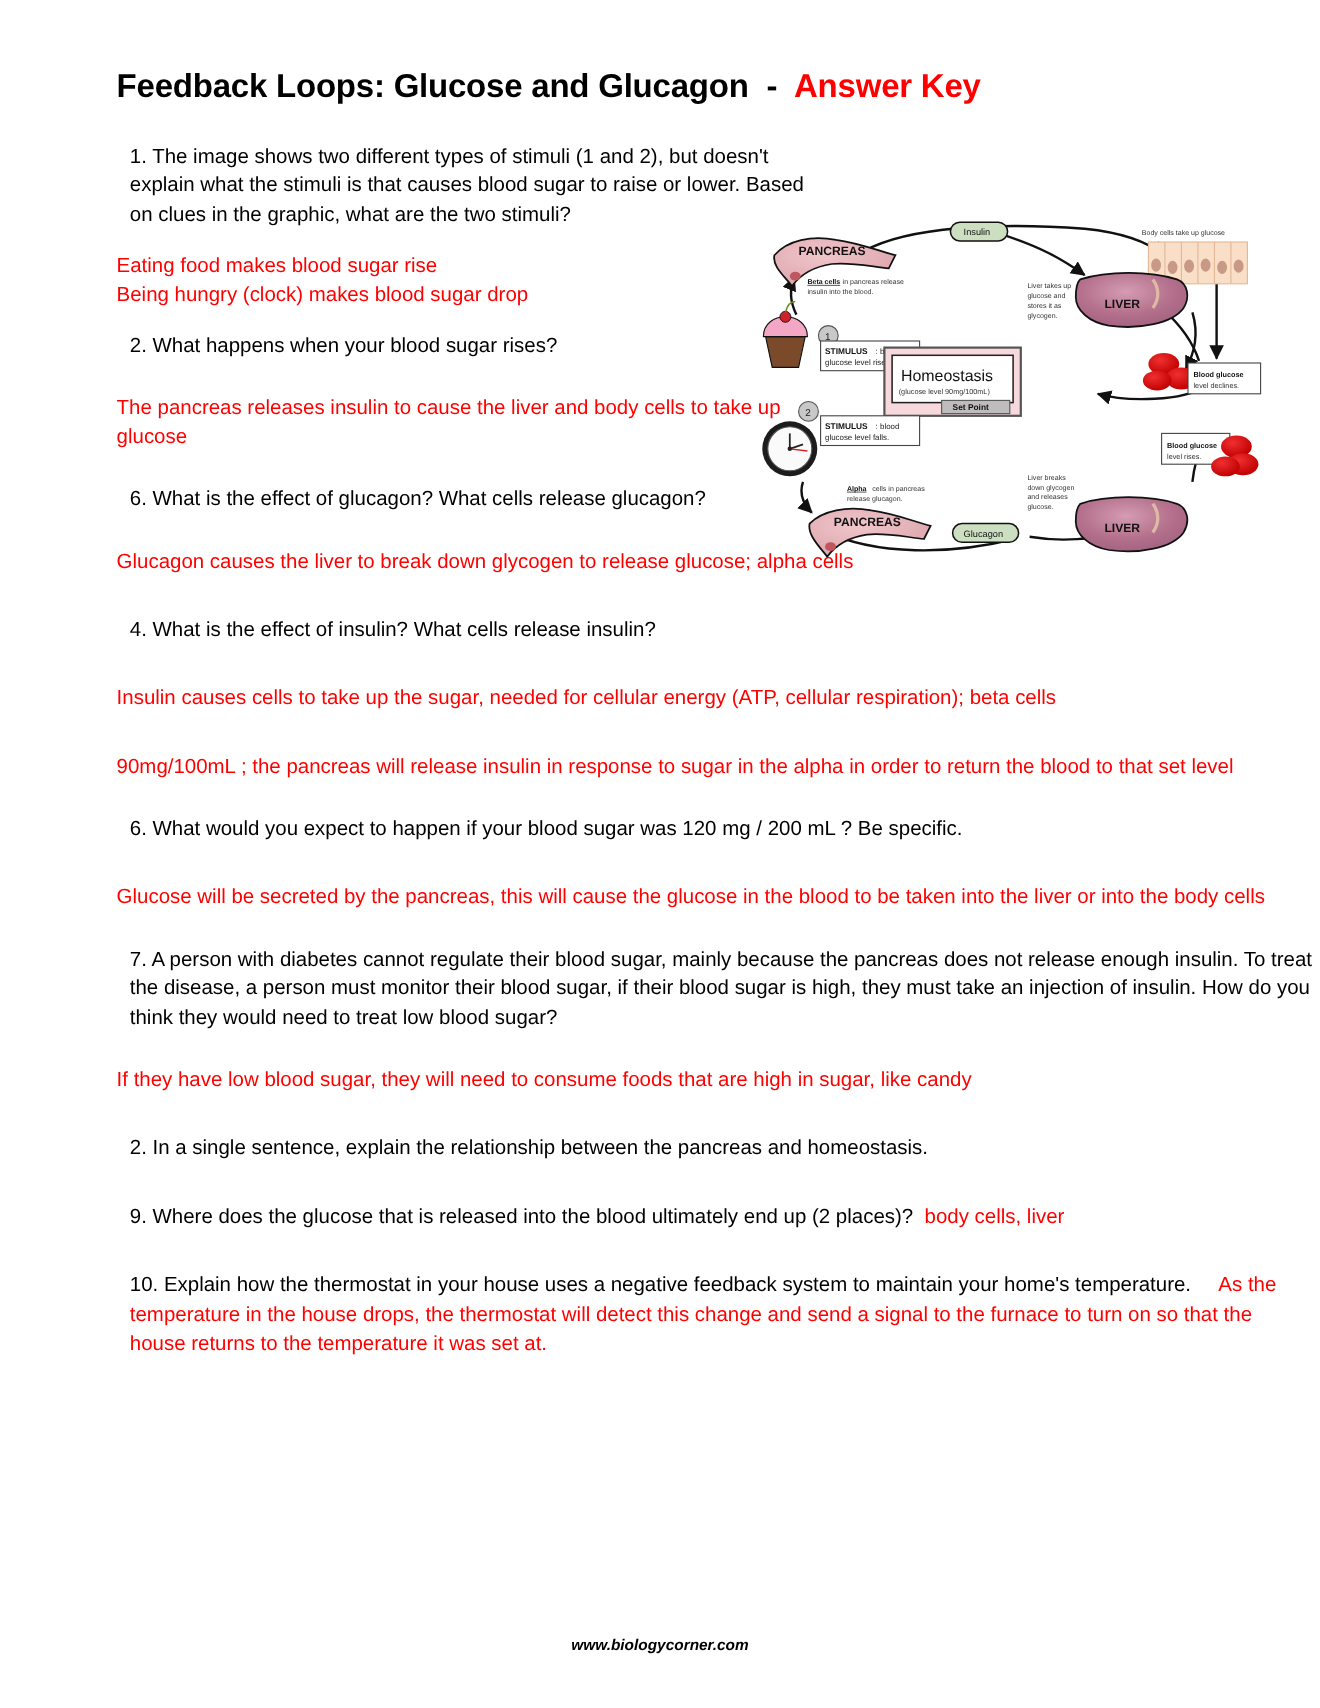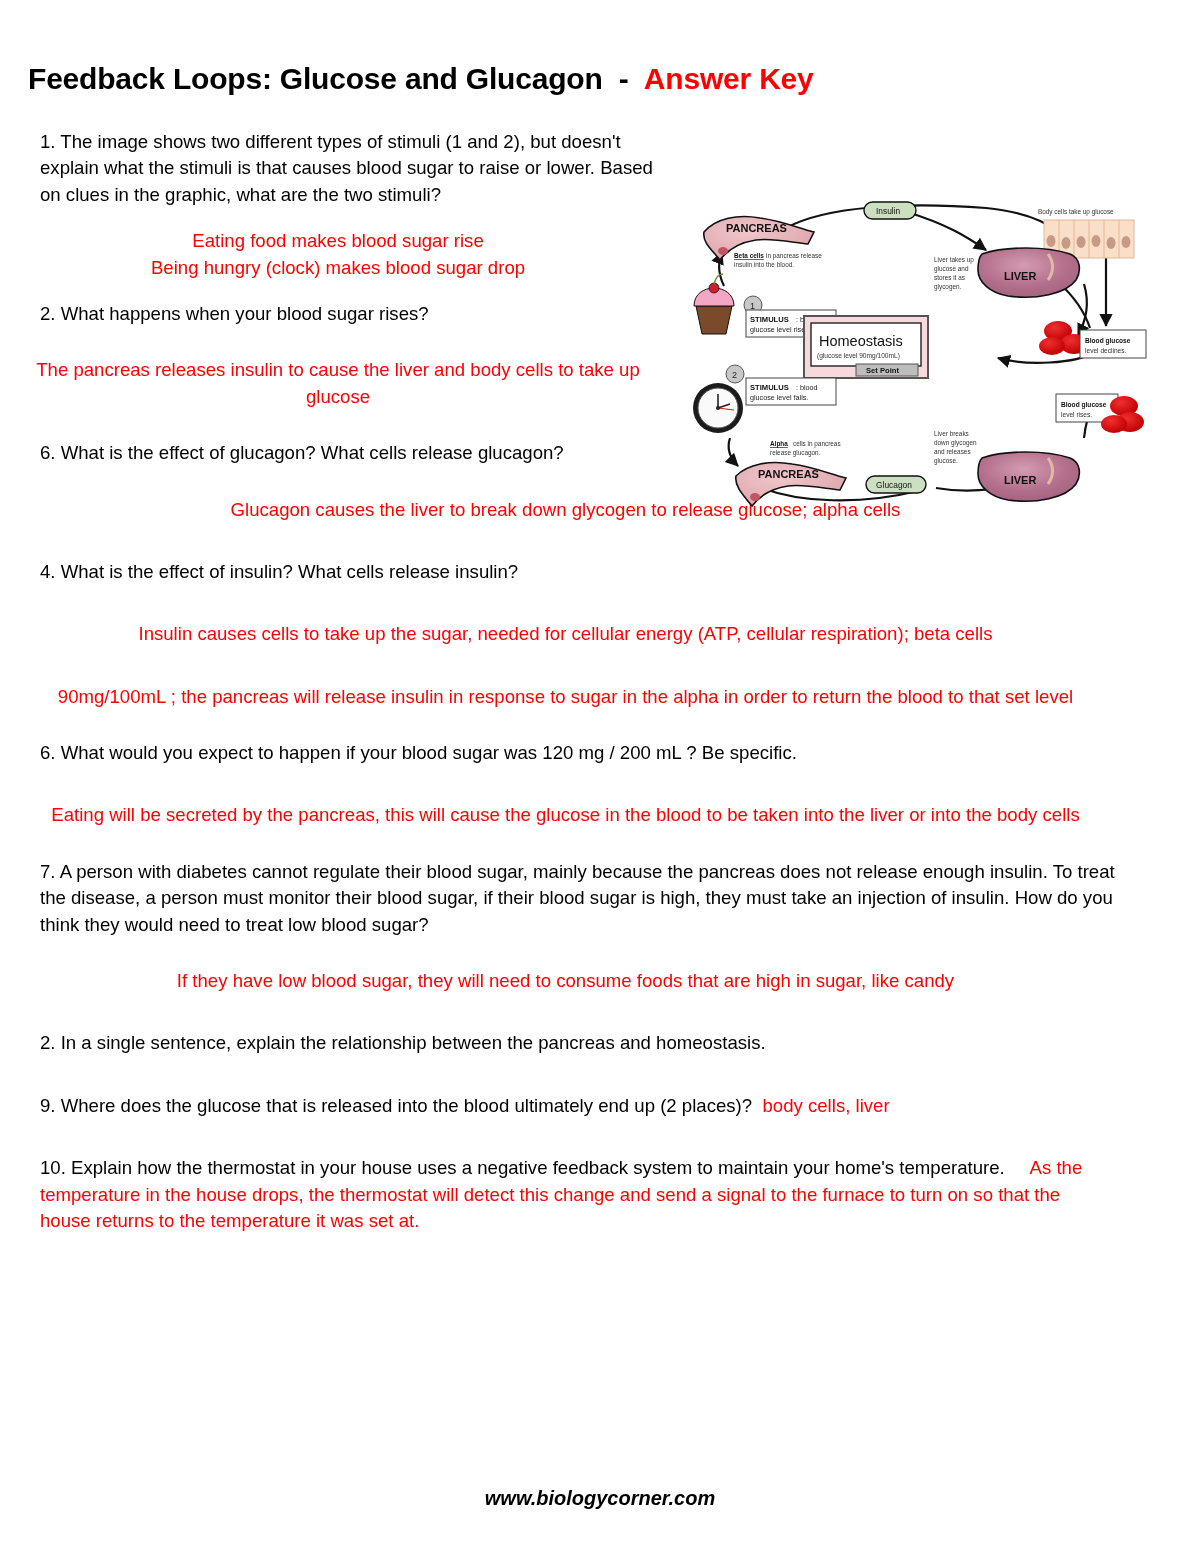--- a/index.html
+++ b/index.html
@@ -10,21 +10,21 @@
     background: #ffffff;
     font-family: "Liberation Sans", sans-serif;
     color: #000000;
     position: relative;
     overflow: hidden;
   }
   .page {
     position: relative;
     width: 1200px;
     height: 1111px;
-    padding: 62px 62px 0 28px;
+    padding: 62px 62px 0 106px;
   }
   
   .title-row {
     font-size: 30px;
     font-weight: bold;
     letter-spacing: -0.2px;
     line-height: 1.1;
     margin: 0 0 34px 0;
     white-space: nowrap;
   }
@@ -50,21 +50,20 @@
     font-size: 18.6px;
     line-height: 1.42;
     color: #000;
     margin: 0 0 20px 12px;
   }
   .a {
     font-size: 18.6px;
     line-height: 1.42;
     color: #ff0000;
     margin: 0 0 20px 0;
-    text-align: center;
   }
   .inline-red { color: #ff0000; }
 
   
   .narrow { width: 620px; }
   .wide { width: 1075px; }
 
   .gap-lg { margin-bottom: 30px; }
   .gap-xl { margin-bottom: 36px; }
 
@@ -78,21 +77,21 @@
   }
   .figure svg { display: block; }
 
   
   .footer {
     position: absolute;
     left: 0;
     right: 0;
     top: 1487px;
     text-align: center;
-    font-size: 20px;
+    font-size: 14px;
     font-weight: bold;
     font-style: italic;
     color: #000;
   }
 </style>
 </head>
 <body>
 
 <div class="page">
 
@@ -269,21 +268,21 @@
 
   <div class="q wide gap-lg">6. What is the effect of glucagon? What cells release glucagon?</div>
   <div class="a wide gap-xl"> Glucagon causes the liver to break down glycogen to release glucose;  alpha cells</div>
 
   <div class="q wide gap-xl">4. What is the effect of insulin? What cells release insulin?</div>
   <div class="a wide gap-xl">Insulin causes cells to take up the sugar, needed for cellular energy (ATP, cellular respiration); beta cells</div>
 
   <div class="a wide gap-lg">90mg/100mL  ; the pancreas will release insulin in response to sugar in the alpha in order to return the blood to that set level</div>
 
   <div class="q wide gap-xl">6. What would you expect to happen if your blood sugar was 120 mg / 200 mL ? Be specific.</div>
-  <div class="a wide gap-lg">Eating will be secreted by the pancreas, this will cause the glucose in the blood to be taken into the liver or into the body cells</div>
+  <div class="a wide gap-lg">Glucose will be secreted by the pancreas, this will cause the glucose in the blood to be taken into the liver or into the body cells</div>
 
   <div class="q wide gap-lg"> 7.  A person with diabetes cannot regulate their blood sugar, mainly because the pancreas does not release enough insulin. To treat the disease, a person must monitor their blood sugar, if their blood sugar is high, they must take an injection of insulin. How do you think they would need to treat low blood sugar?</div>
   <div class="a wide gap-xl"> If they have low blood sugar, they will need to consume foods that are high in sugar, like candy</div>
 
   <div class="q wide gap-xl">2. In a single sentence, explain the relationship between the pancreas and homeostasis.</div>
 
   <div class="q wide gap-xl">
     <span>9.  Where does the glucose that is released into the blood ultimately end up  (2 places)?</span><span>&nbsp; </span><span class="inline-red">body cells, liver</span>
   </div>
 

